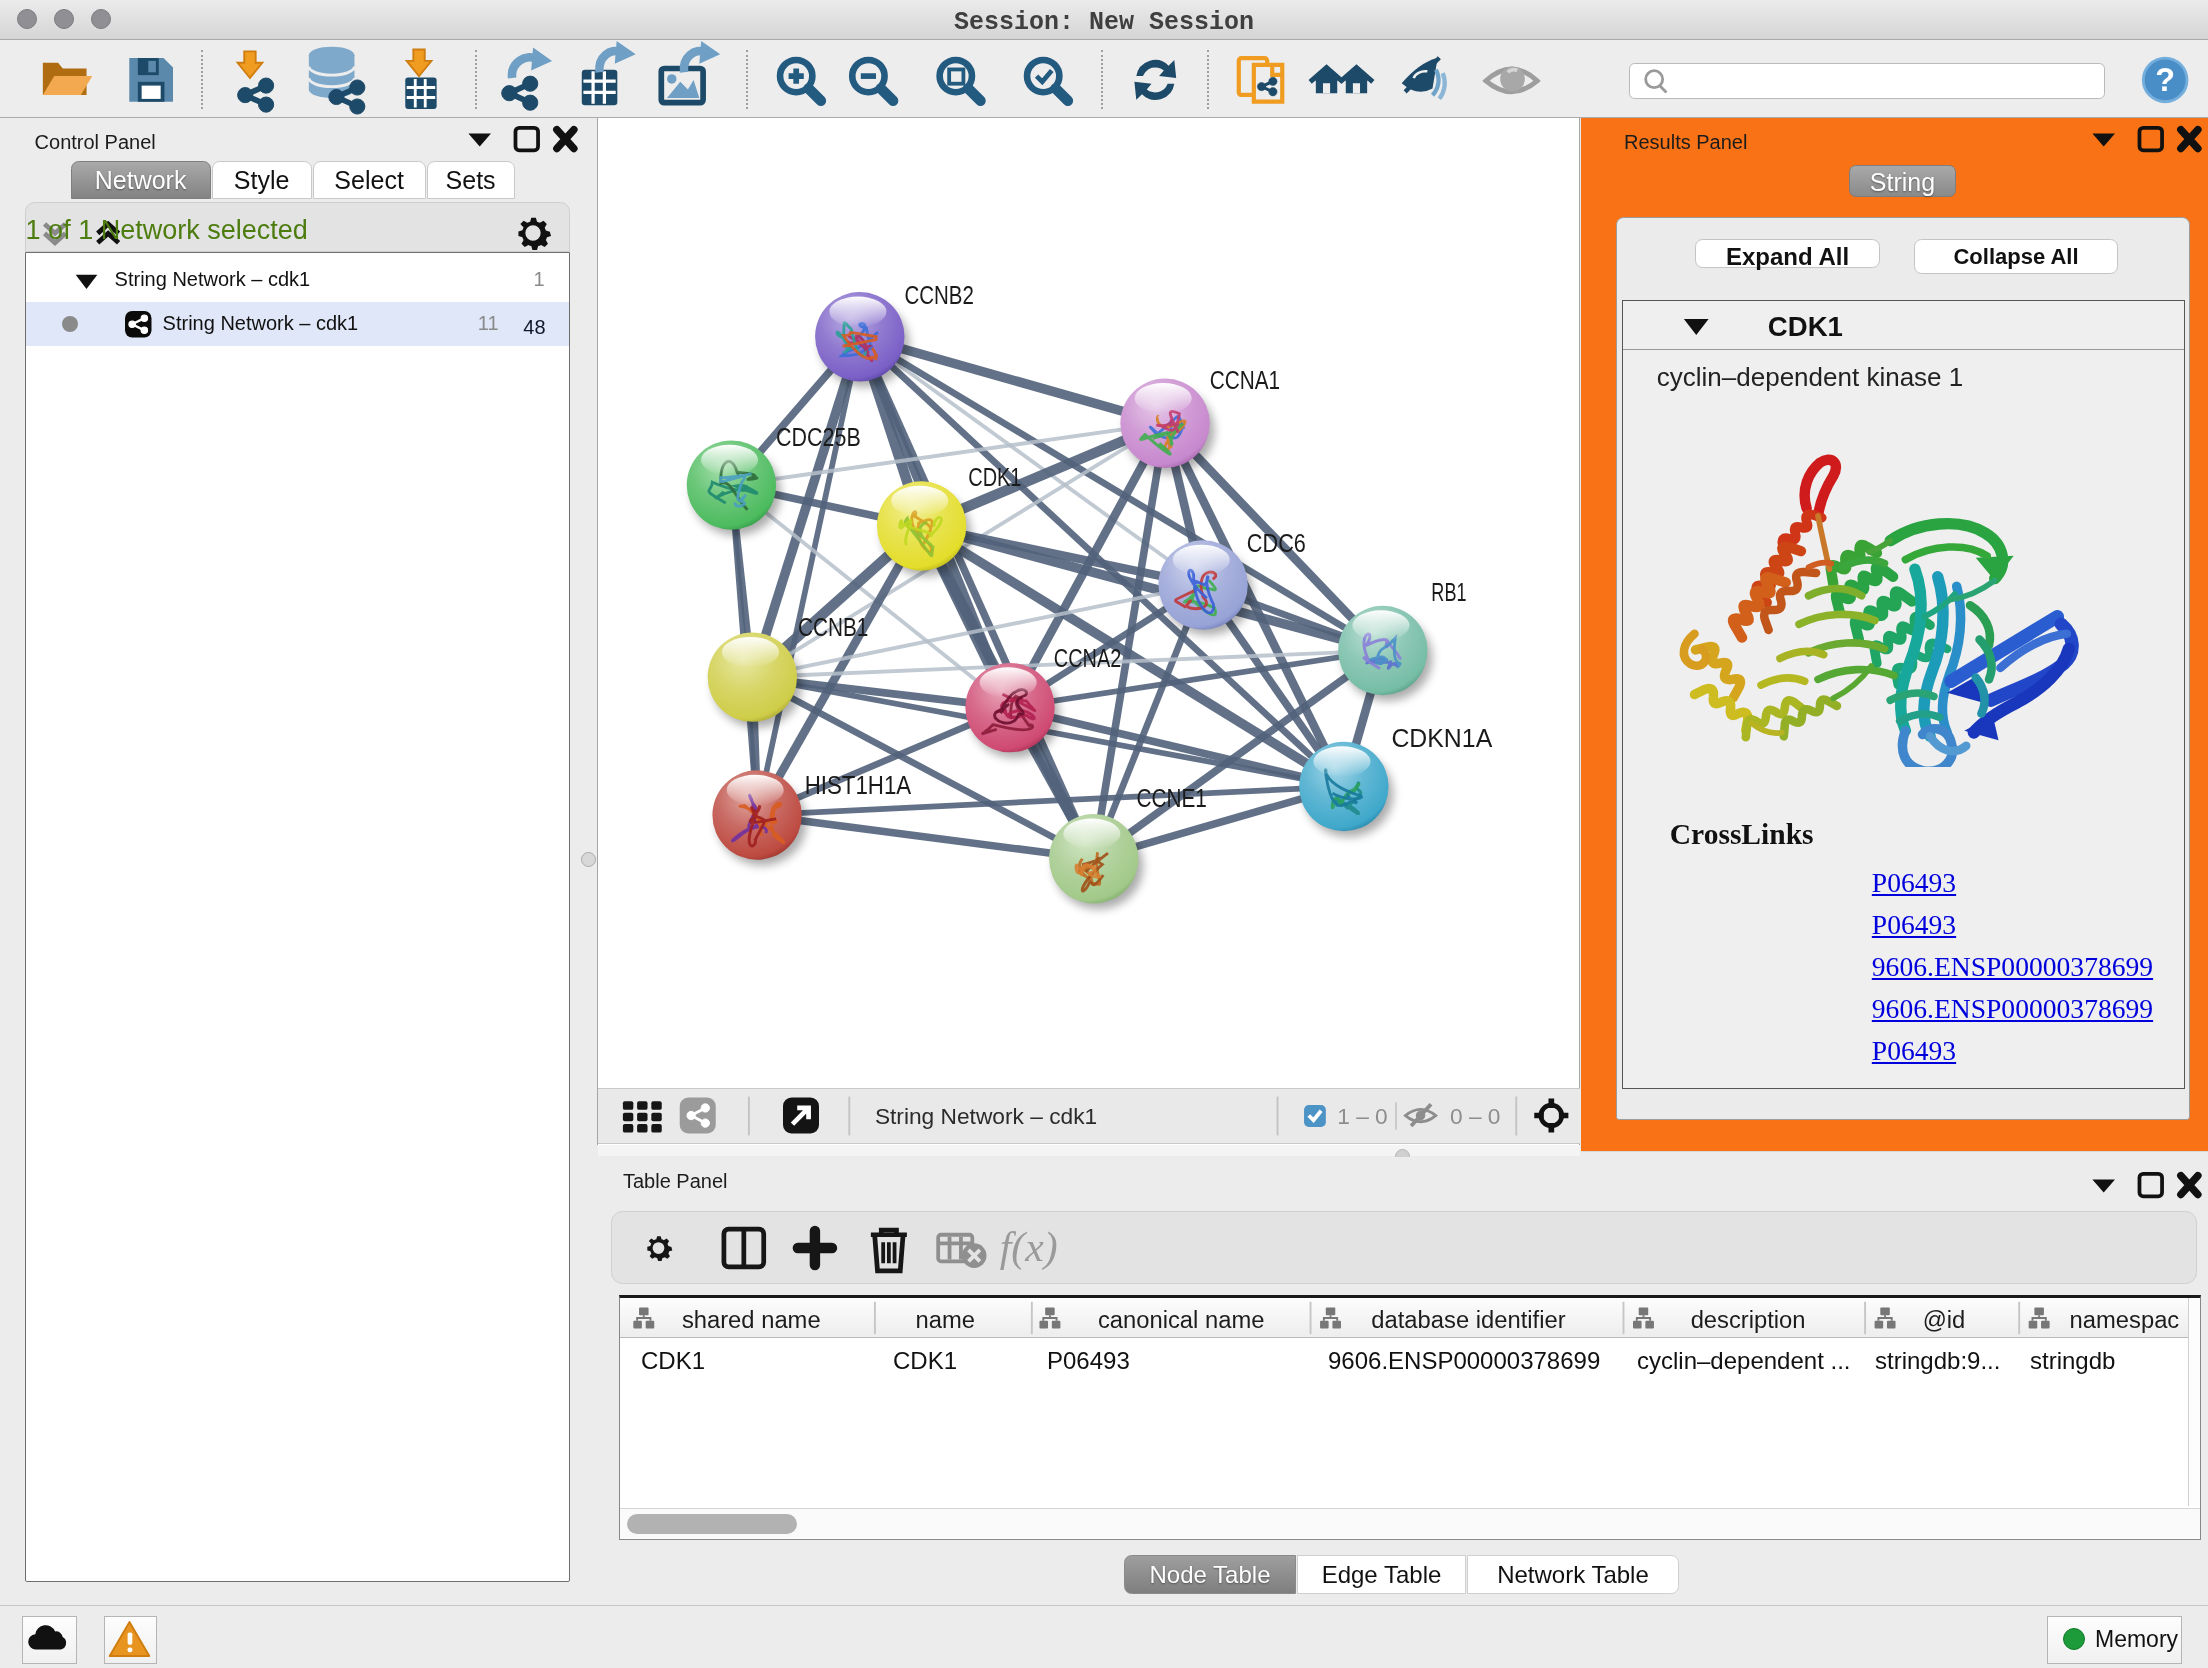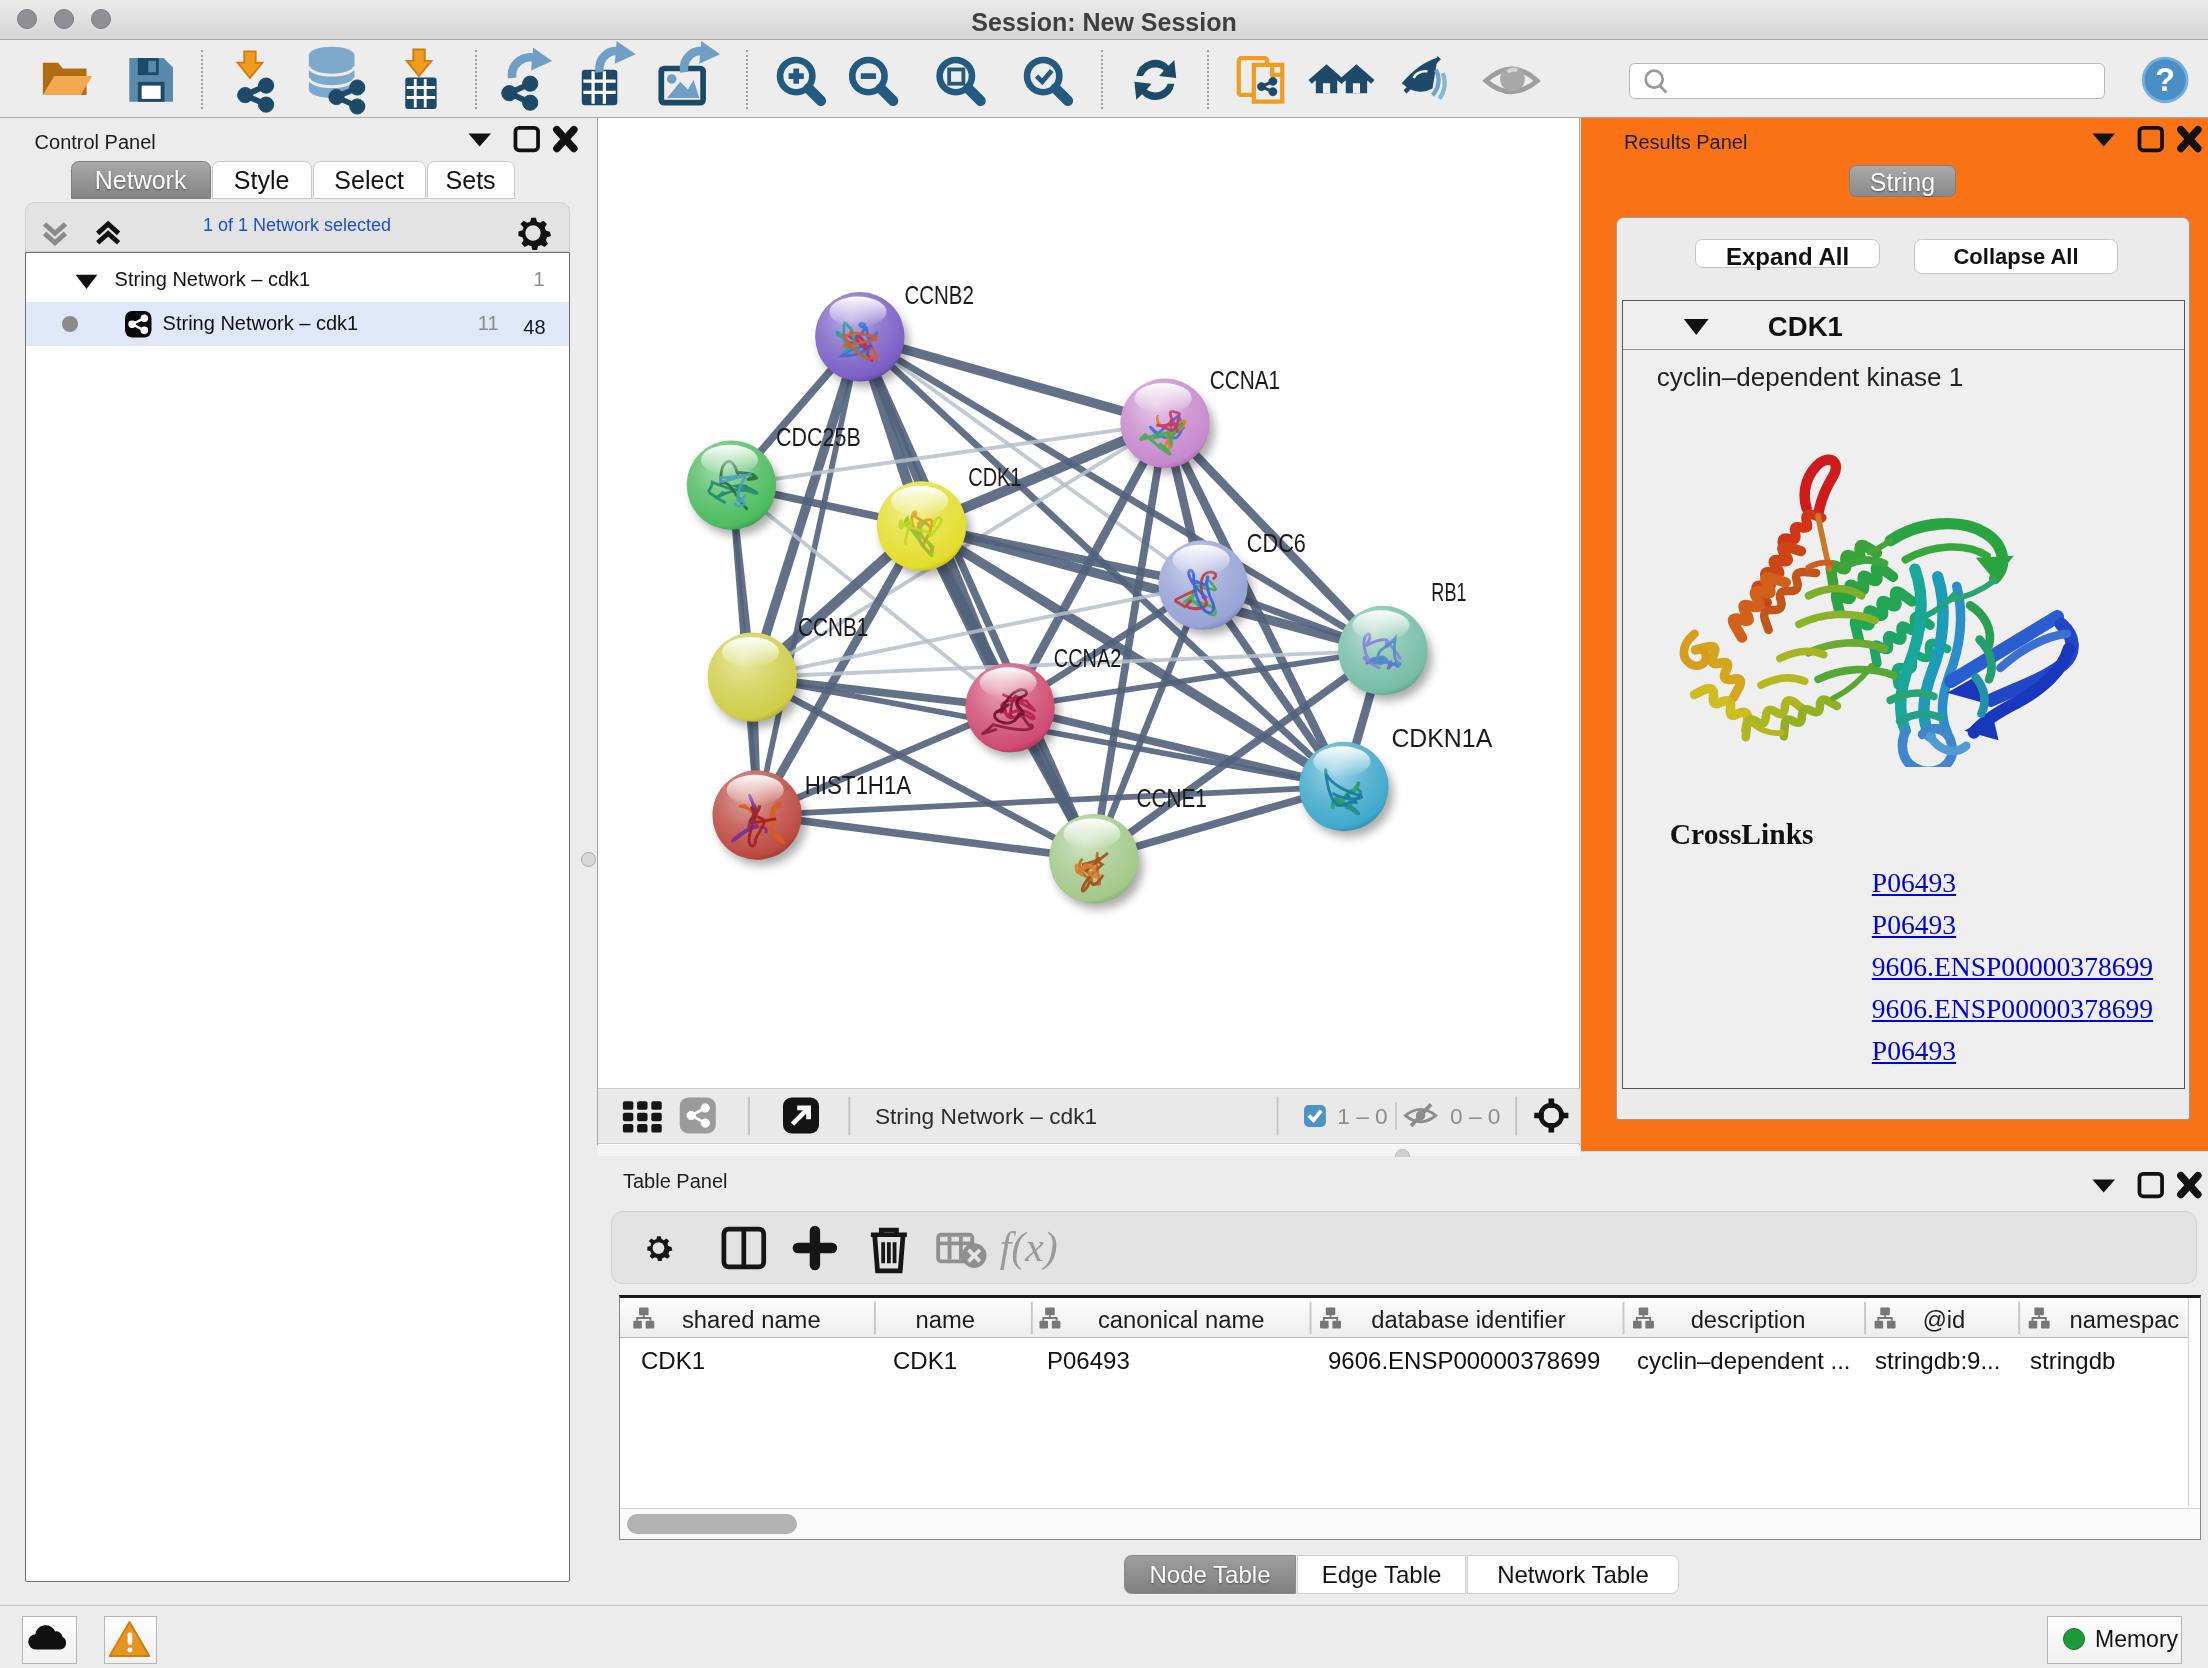--- a/index.html
+++ b/index.html
@@ -2,21 +2,21 @@
 <html style="font-size:15px"><head>
 <meta charset="utf-8">
 <style>
 * { margin:0; padding:0; box-sizing:border-box; }
 html,body { width:2208px; height:1668px; overflow:hidden; }
 body { font-family:"Liberation Sans", sans-serif; background:#ececec; position:relative; }
 .abs { position:absolute; }
 
 
 #titlebar { left:0; top:0; width:2208px; height:40px;
-  background:linear-gradient(#ebebeb,#d5d5d5); border-bottom:1px solid #a9a9a9; }
+  background:linear-gradient(#ebebeb,#d5d5d5); border-bottom:1px solid #a9a9a9;font-family:Liberation Mono, monospace; }
 .tlight { position:absolute; top:8.6px; width:20px; height:20px; border-radius:50%;
   background:#8f8f94; border:1px solid #7c7c80; }
 #wtitle { position:absolute; top:7.6px; left:0; width:2208px; text-align:center;
   font-size:25px; font-weight:bold; color:#3f3f3f; }
 
 
 #toolbar { left:0; top:40px; width:2208px; height:78px; background:#ededed;
   border-bottom:1.9px solid #ababab; }
 .tbsep { position:absolute; top:9.5px; height:59px; width:0;
   border-left:2.9px dotted #9f9f9f; }
@@ -236,21 +236,21 @@
 
   <div style="position:absolute;left:17px;top:84px;width:545px;height:50px;background:#e3e3e3;border:1px solid #cfcfcf;border-radius:9.5px 9.5px 0 0;">
     <svg width="114" height="56" viewBox="0 0 120 59" style="position:absolute;left:9.5px;top:0">
       <g stroke="#8a8a8a" stroke-width="5" fill="none">
         <path d="M10 22 L21 32 L32 22 M10 32 L21 42 L32 32"></path>
       </g>
       <g stroke="#111" stroke-width="5" fill="none">
         <path d="M66 32 L77 22 L88 32 M66 42 L77 32 L88 42"></path>
       </g>
     </svg>
-    <div style="position:absolute;left:0;width:100%;text-align:center;top:12.4px;font-size:18px;color:#1d4ed8">1 of 1 Network selected</div>
+    <div style="position:absolute;left:0;width:100%;text-align:left;top:12.4px;font-size:27px;color:#4d7c0f">1 of 1 Network selected</div>
     <svg width="46" height="46" viewBox="0 0 24 24" style="position:absolute;right:12.4px;top:6.7px" fill="#111">
       <path d="M12 8a4 4 0 1 0 0 8 4 4 0 0 0 0-8zm9.4 5.6l-2.1.6a7 7 0 0 1-.6 1.5l1.1 1.9-1.7 1.7-1.9-1.1c-.5.3-1 .5-1.5.6l-.6 2.1h-2.4l-.6-2.1a7 7 0 0 1-1.5-.6l-1.9 1.1-1.7-1.7 1.1-1.9c-.3-.5-.5-1-.6-1.5l-2.1-.6v-2.4l2.1-.6c.1-.5.3-1 .6-1.5L5.4 7.3l1.7-1.7 1.9 1.1c.5-.3 1-.5 1.5-.6l.6-2.1h2.4l.6 2.1c.5.1 1 .3 1.5.6l1.9-1.1 1.7 1.7-1.1 1.9c.3.5.5 1 .6 1.5l2.1.6z"></path>
       <circle cx="12" cy="12" r="2.4" fill="#e3e3e3"></circle>
     </svg>
   </div>
 
   <div style="position:absolute;left:17px;top:134px;width:545px;height:1330px;background:#fff;border:1.9px solid #6f6f6f;border-radius:0 0 1.9px 1.9px;">
     <div style="position:absolute;left:0;top:5.7px;width:100%;height:44px;">
       <svg width="25" height="25" viewBox="0 0 30 28" style="position:absolute;left:48px;top:10.5px">
           <path d="M2 6 L28 6 L15 23 Z" fill="#111"></path>

